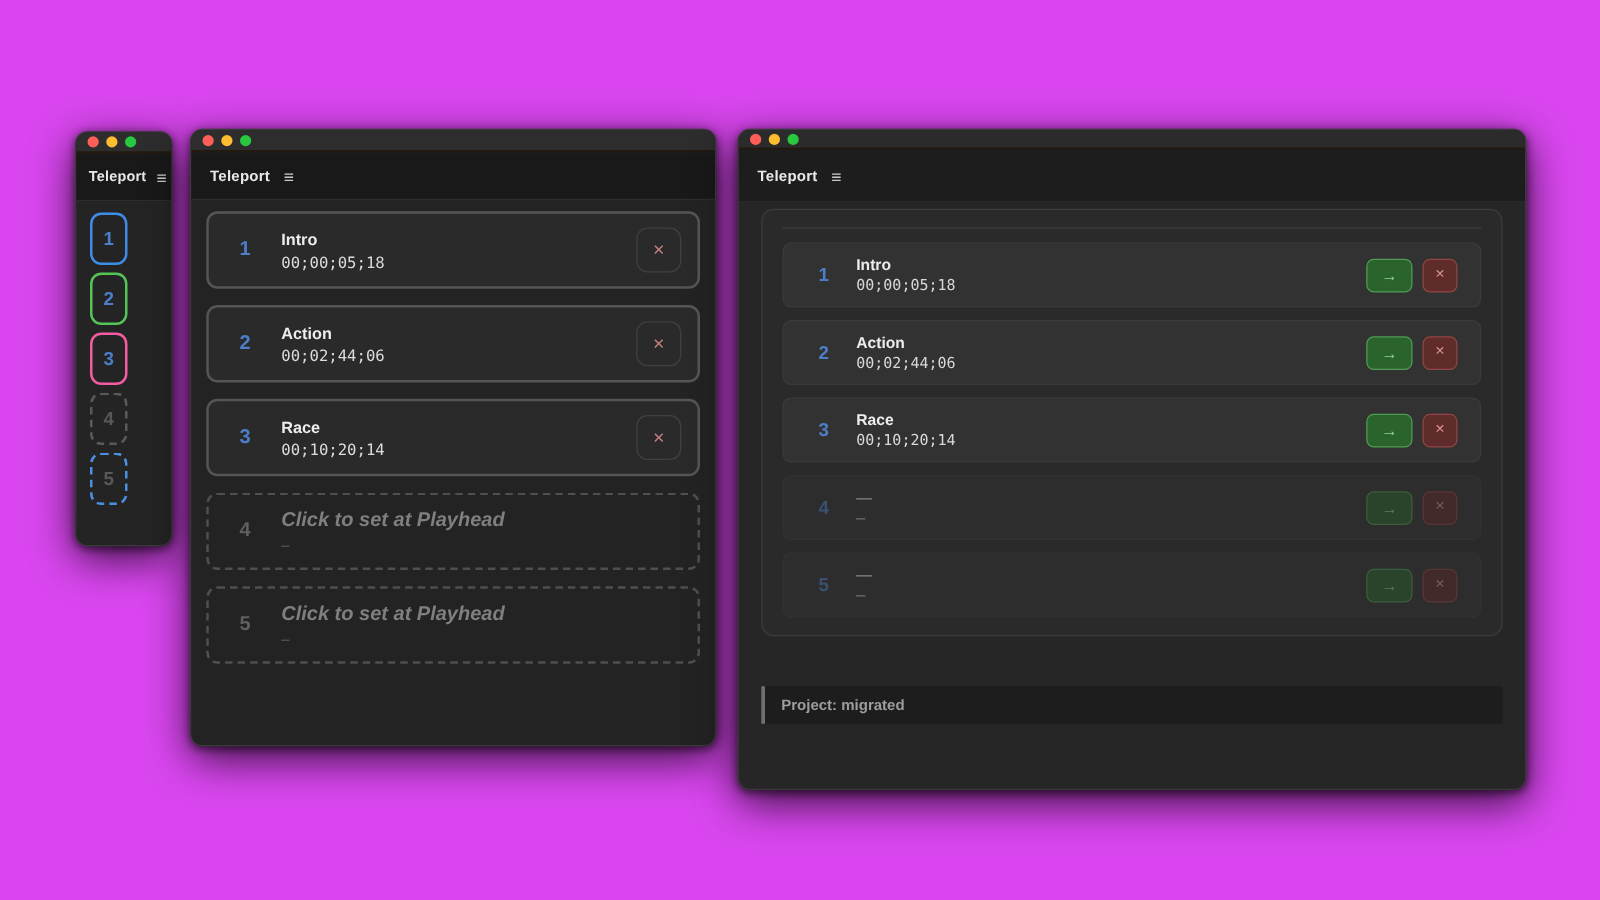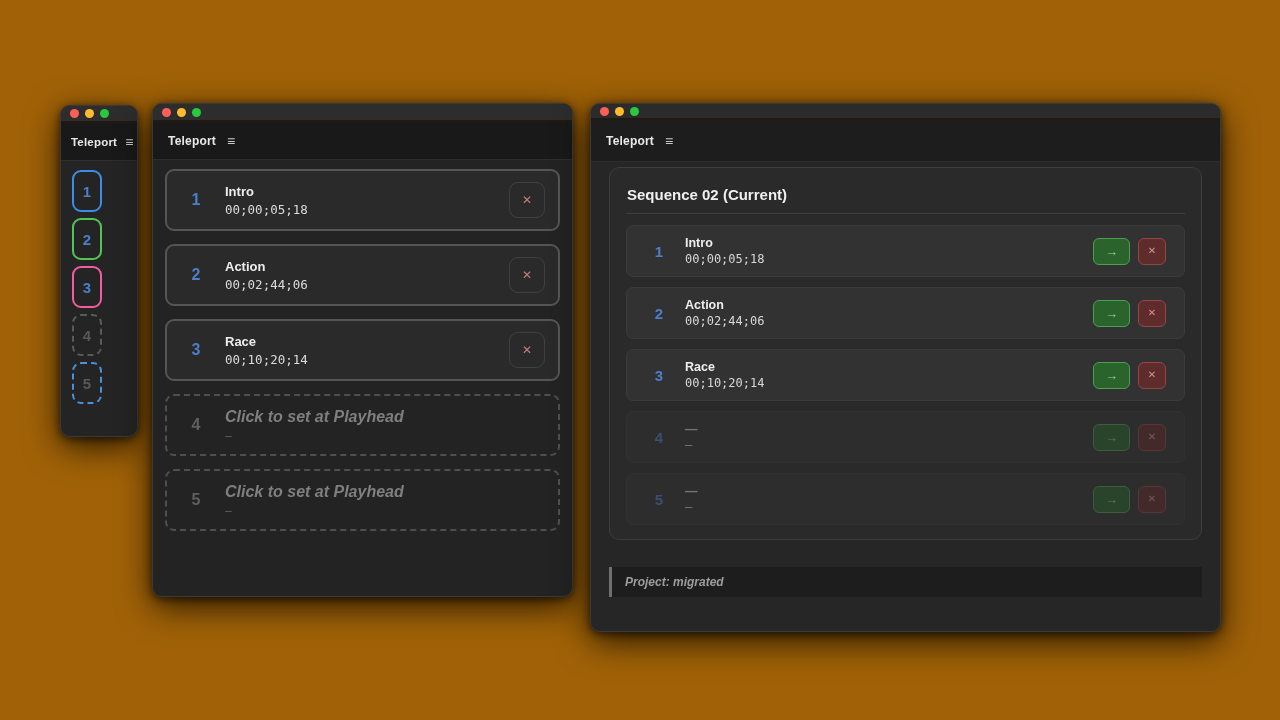--- a/index.html
+++ b/index.html
@@ -1,18 +1,18 @@
 <!DOCTYPE html>
 <html><head>
 <meta charset="utf-8">
 <style>
   * { margin:0; padding:0; box-sizing:border-box; }
   html,body { width:1280px; height:720px; background:#000; overflow:hidden;
               font-family:"Liberation Sans","DejaVu Sans",sans-serif; }
-  #stage { position:relative; width:1280px; height:720px; background:#a16207; }
+  #stage { position:relative; width:1280px; height:720px; background:#d946ef; }
 
   
   .window { position:absolute; border-radius:10px; border:1px solid #3a3a3a;
             box-shadow:0 10px 34px rgba(0,0,0,.75), 0 2px 8px rgba(0,0,0,.6);
             overflow:hidden; }
   .tl-strip { display:flex; align-items:center; gap:6px; padding-left:9px;
               background:#2d2d2d; border-bottom:2px solid #221a10; }
   .light { width:9px; height:9px; border-radius:50%; }
   .light.red   { background:#ff5f57; }
   .light.yellow{ background:#febc2e; }
@@ -78,23 +78,23 @@
               font-size:12px; color:#d8d8d8; }
   .row .spacer { flex:1; }
   .btn-go { width:37px; height:27px; border-radius:6px; background:#2b632d;
             border:1px solid #4f9d54; color:#92d797; font-size:13px; line-height:1;
             display:flex; align-items:center; justify-content:center; margin-right:8px; cursor:pointer; }
   .btn-x  { width:28px; height:27px; border-radius:6px; background:#5f2c2c;
             border:1px solid #964444; color:#d98e8e; font-size:10px; font-weight:700; line-height:1;
             display:flex; align-items:center; justify-content:center; margin-right:18px; cursor:pointer; }
   .row.dim { opacity:.45; }
   .row.dim .rtitle { color:#cfcfcf; }
-  .status-bar { margin:27px 18px 0; height:30px; background:#1d1d1d;
+  .status-bar { margin:40px 18px 0; height:30px; background:#1d1d1d;
                 border-left:3px solid #6f6f6f; display:flex; align-items:center;
-                padding-left:13px;font-style:italic; }
+                padding-left:13px; }
   .status-text { font-size:12px; font-weight:700; color:#9d9d9d; }
 </style>
 </head>
 <body>
 
 <div id="stage">
 
   <div id="win-mini" class="window">
     <div class="tl-strip">
       <span class="light red"></span>
@@ -193,21 +193,20 @@
       <span class="light red"></span>
       <span class="light yellow"></span>
       <span class="light green"></span>
     </div>
     <div class="app-bar">
       <span class="app-title">Teleport</span>
       <span class="menu-glyph">≡</span>
     </div>
 
     <div class="panel">
-      <div class="seq-heading">Sequence 02 (Current)</div>
       <div class="hr"></div>
 
       <div class="row">
         <div class="rnum">1</div>
         <div class="rinfo">
           <div class="rtitle">Intro</div>
           <div class="rtc">00;00;05;18</div>
         </div>
         <div class="spacer"></div>
         <div class="btn-go">

